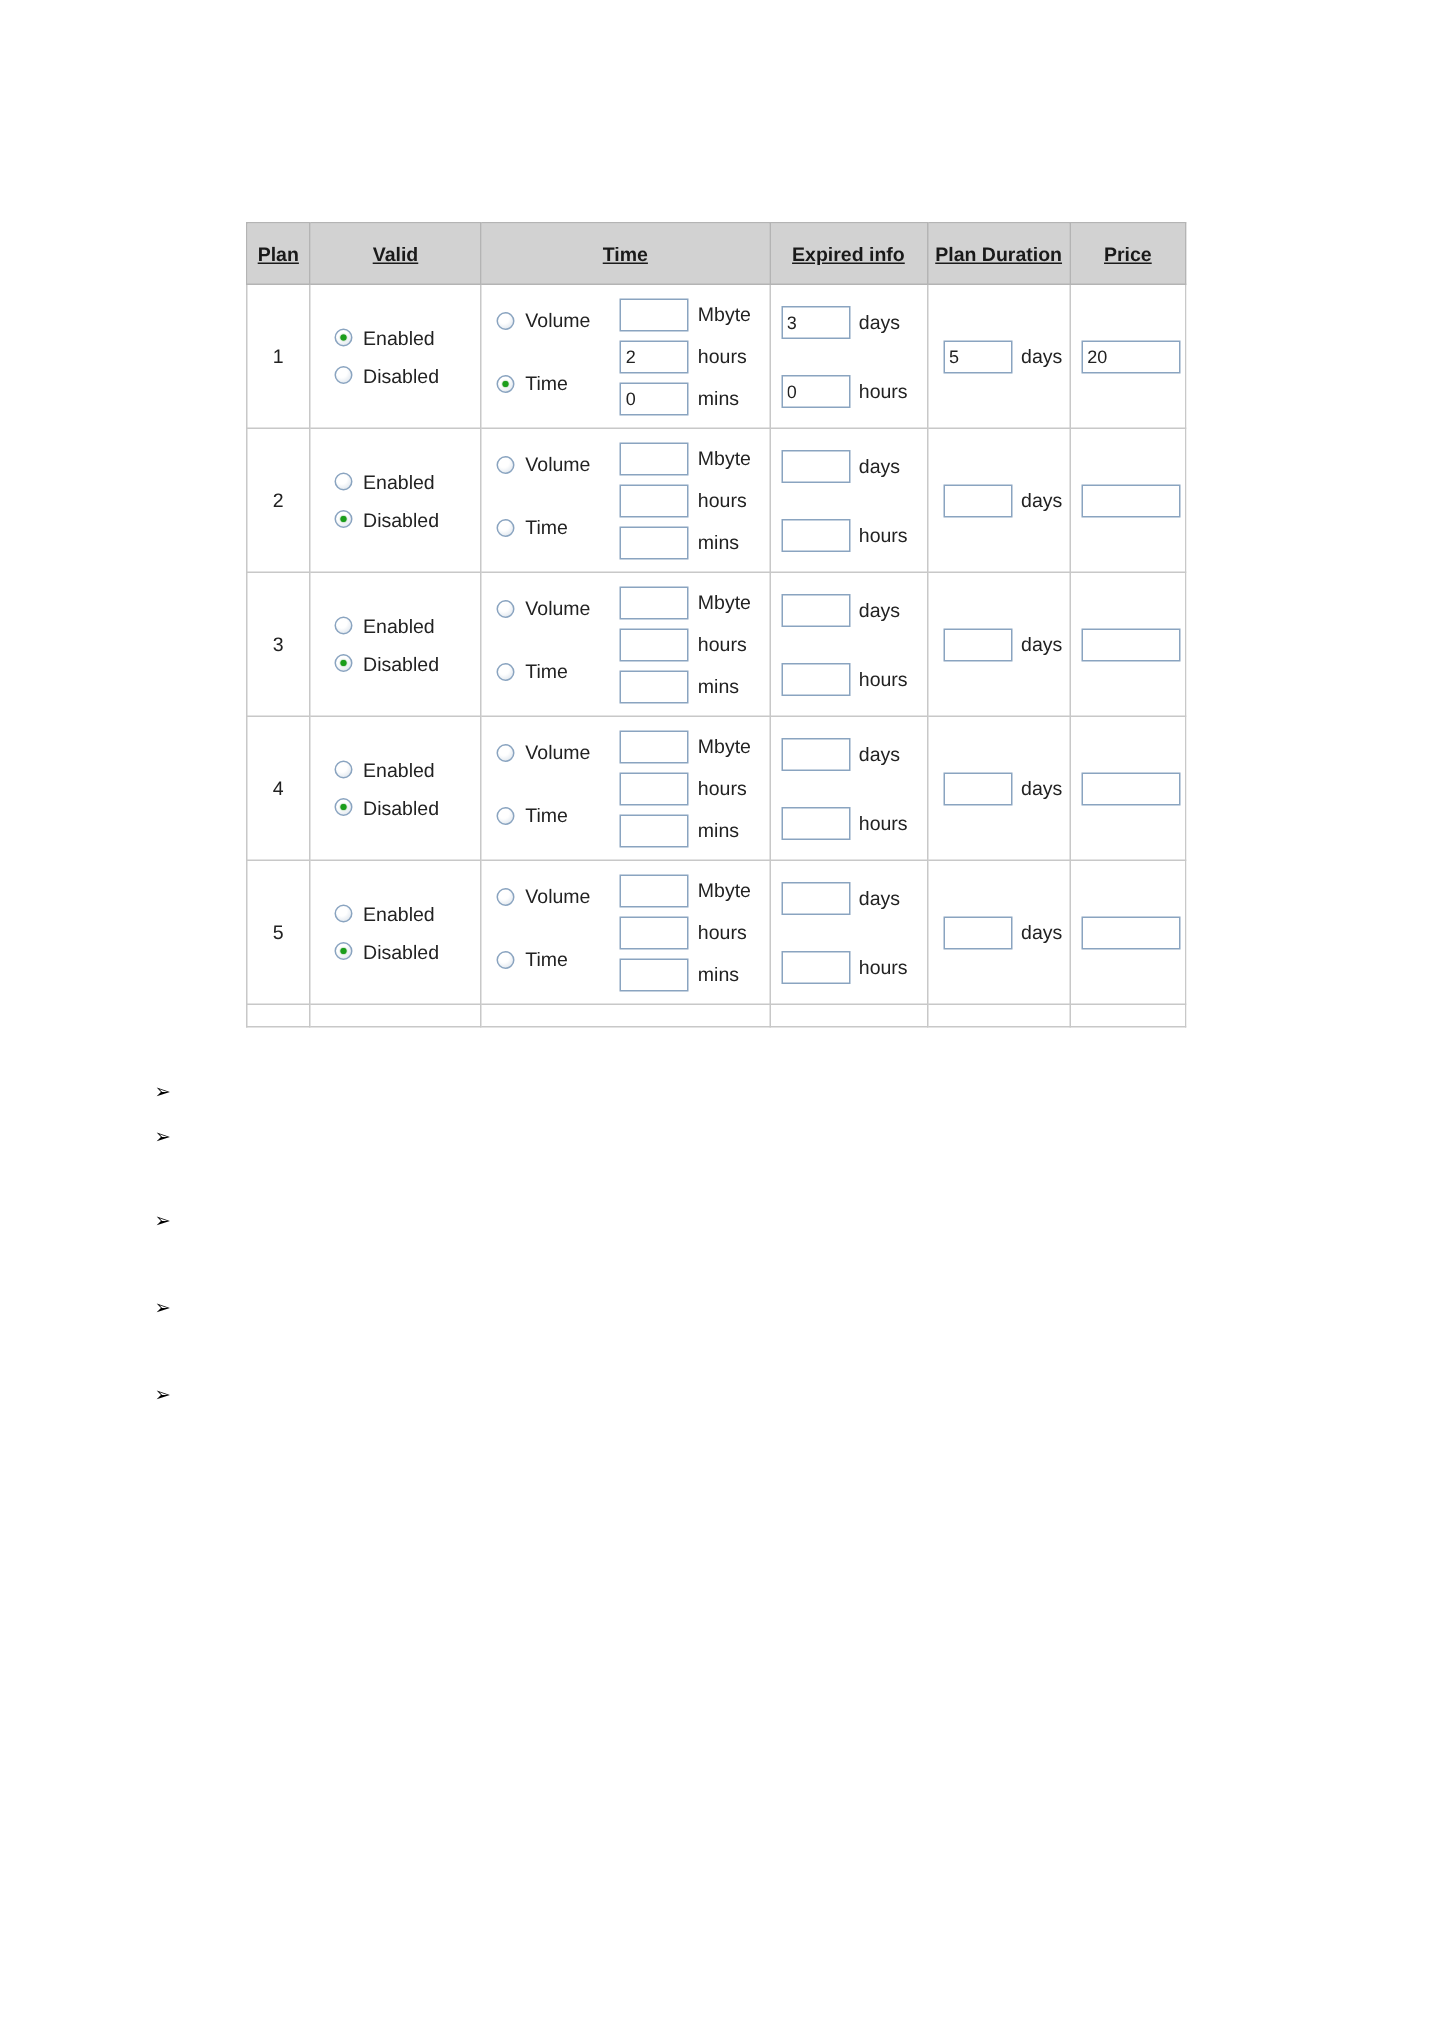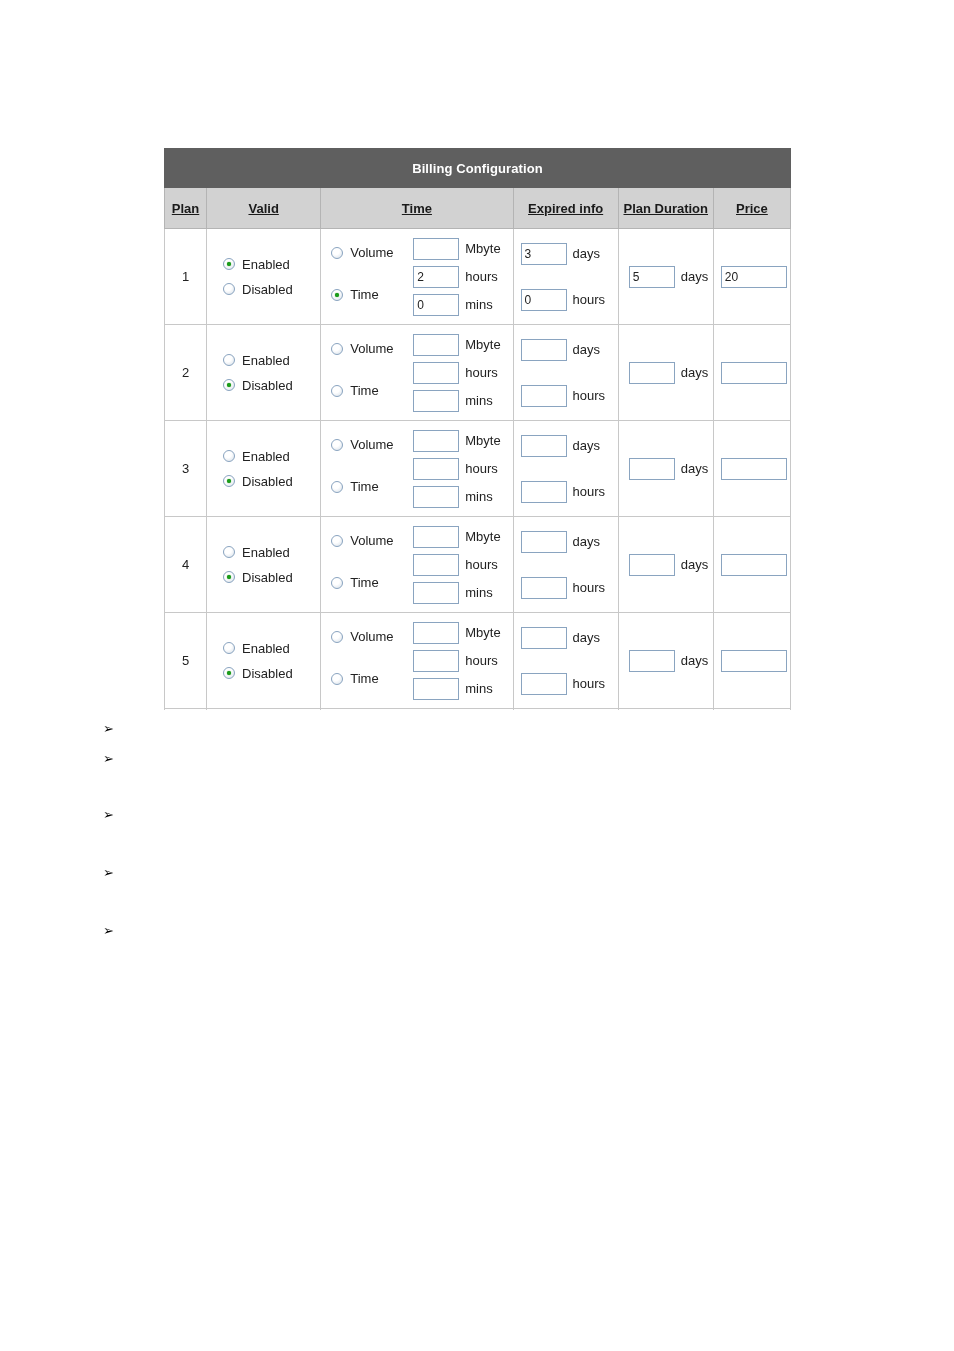--- a/index.html
+++ b/index.html
@@ -228,23 +228,20 @@
     <colgroup>
       <col class="col-plan">
         <col class="col-status">
         <col class="col-type">
       <col class="col-expired">
         <col class="col-valid">
         <col class="col-price">
     </colgroup>
     <tbody id="table-body">
 
-    <tr>
-          <td class="title-bar" colspan="6">Billing Configuration</td>
-        </tr>
         <tr>
           <th class="hdr">Plan</th>
           <th class="hdr">Valid</th>
           <th class="hdr">Time</th>
           <th class="hdr">Expired info</th>
           <th class="hdr">Plan Duration</th>
           <th class="hdr">Price</th>
         </tr>
         <tr class="plan-row">
           <td class="cell-plan">1</td>

